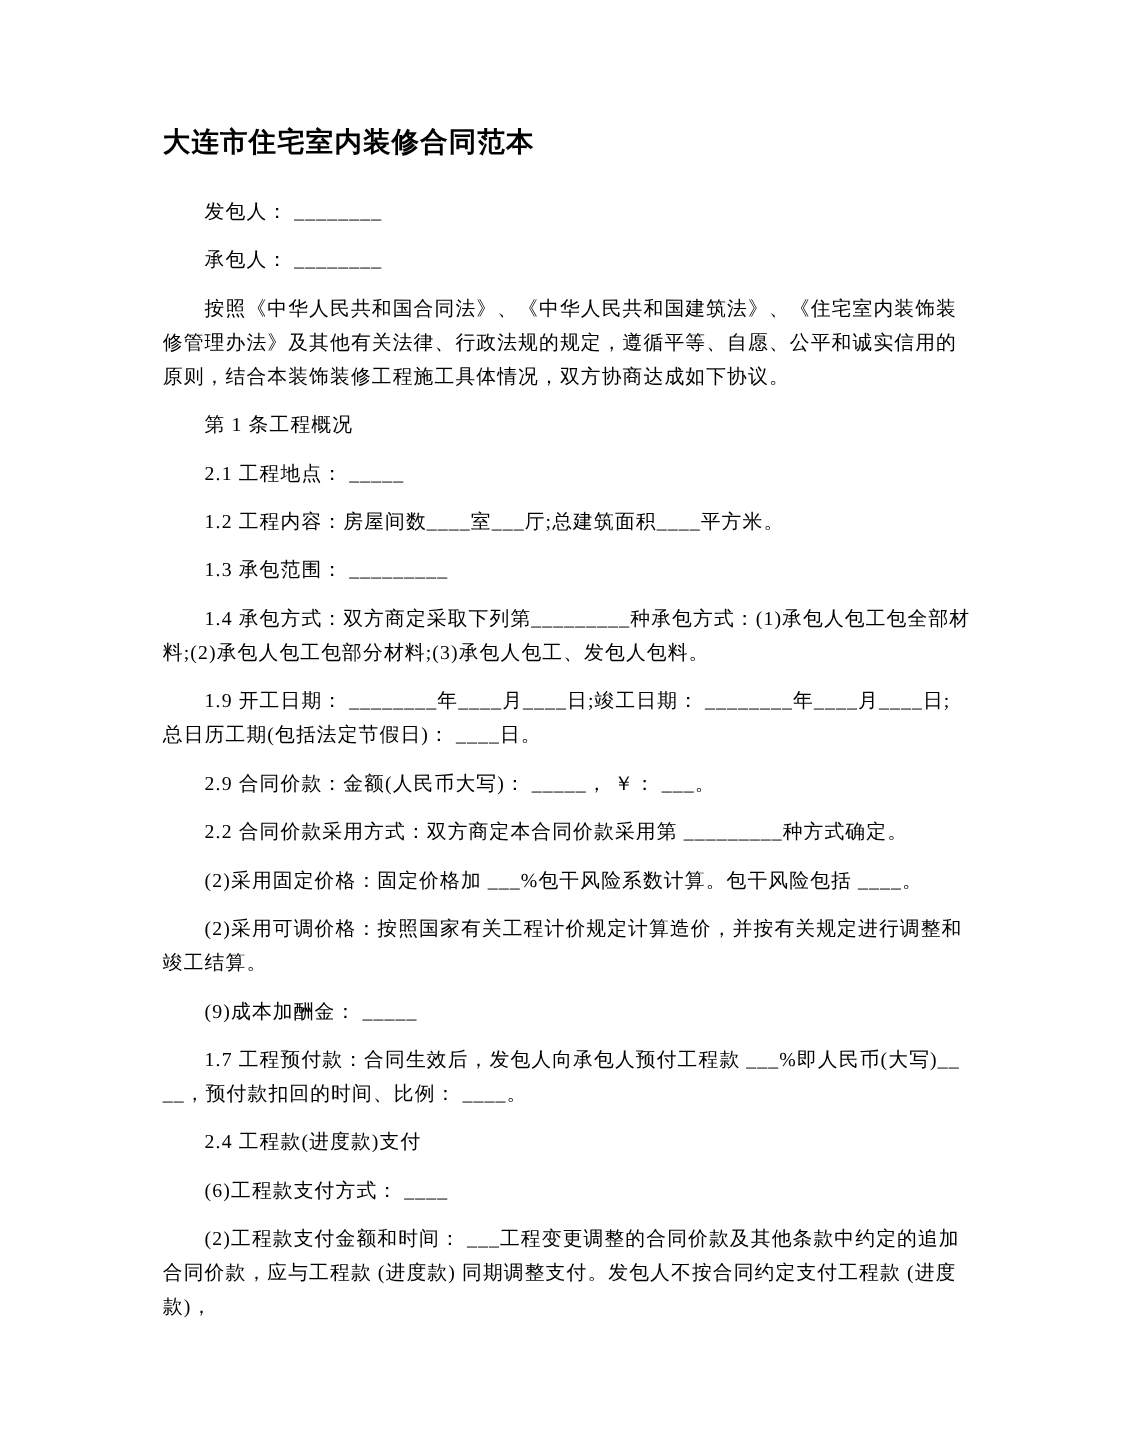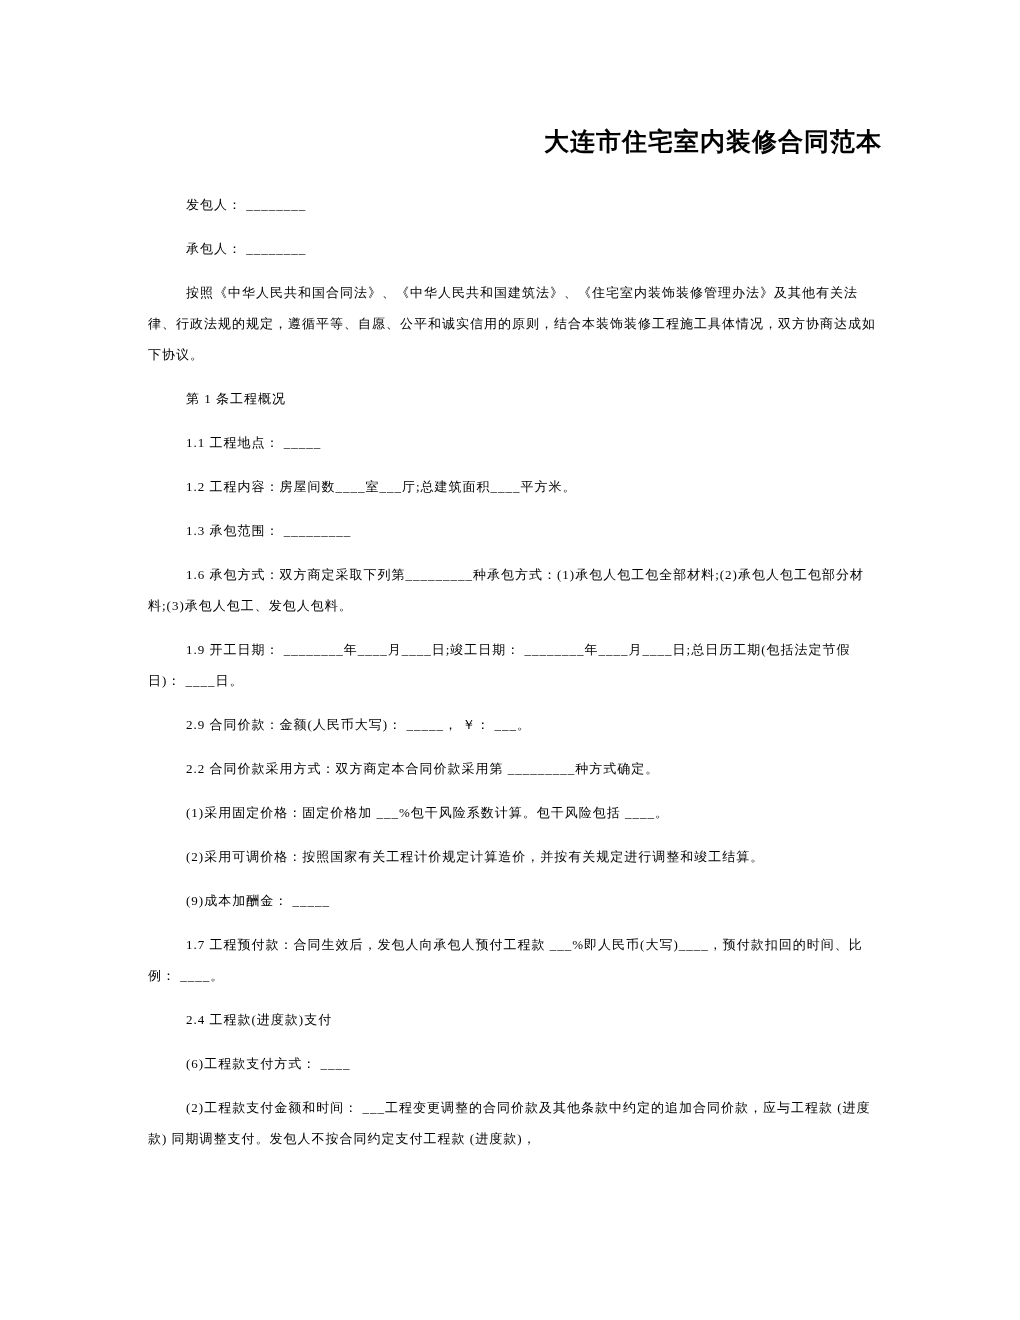--- a/index.html
+++ b/index.html
@@ -15,53 +15,53 @@
     color: #000000;
   }
   .page {
     box-sizing: border-box;
     width: 1020px;
     height: 1320px;
     padding: 110px 138px 40px 148px;
     background: #ffffff;
   }
   .doc-title {
-    margin: 12px 0 27px 0;
+    margin: 0 0 27px 0;
     font-size: 25px;
     line-height: 40px;
     font-weight: bold;
-    text-align: right;
+    text-align: left;
     letter-spacing: 1px;
   }
   .para {
     margin: 0 0 13px 0;
-    font-size: 13px;
+    font-size: 18px;
     line-height: 31px;
     letter-spacing: 1px;
     text-indent: 38px;
     word-break: break-all;
   }
 </style>
 </head>
 <body>
 
 <div class="page">
   <h1 class="doc-title">大连市住宅室内装修合同范本</h1>
 
   <p class="para">发包人： ________</p>
   <p class="para">承包人： ________</p>
   <p class="para">按照《中华人民共和国合同法》、《中华人民共和国建筑法》、《住宅室内装饰装修管理办法》及其他有关法律、行政法规的规定，遵循平等、自愿、公平和诚实信用的原则，结合本装饰装修工程施工具体情况，双方协商达成如下协议。</p>
   <p class="para">第 1 条工程概况</p>
-  <p class="para">1.1 工程地点： _____</p>
+  <p class="para">2.1 工程地点： _____</p>
   <p class="para">1.2 工程内容：房屋间数____室___厅;总建筑面积____平方米。</p>
   <p class="para">1.3 承包范围： _________</p>
-  <p class="para">1.6 承包方式：双方商定采取下列第_________种承包方式：(1)承包人包工包全部材料;(2)承包人包工包部分材料;(3)承包人包工、发包人包料。</p>
+  <p class="para">1.4 承包方式：双方商定采取下列第_________种承包方式：(1)承包人包工包全部材料;(2)承包人包工包部分材料;(3)承包人包工、发包人包料。</p>
   <p class="para">1.9 开工日期： ________年____月____日;竣工日期： ________年____月____日;总日历工期(包括法定节假日)： ____日。</p>
   <p class="para">2.9 合同价款：金额(人民币大写)： _____， ￥： ___。</p>
   <p class="para">2.2 合同价款采用方式：双方商定本合同价款采用第 _________种方式确定。</p>
-  <p class="para">(1)采用固定价格：固定价格加 ___%包干风险系数计算。包干风险包括 ____。</p>
+  <p class="para">(2)采用固定价格：固定价格加 ___%包干风险系数计算。包干风险包括 ____。</p>
   <p class="para">(2)采用可调价格：按照国家有关工程计价规定计算造价，并按有关规定进行调整和竣工结算。</p>
   <p class="para">(9)成本加酬金： _____</p>
   <p class="para">1.7 工程预付款：合同生效后，发包人向承包人预付工程款 ___%即人民币(大写)____，预付款扣回的时间、比例： ____。</p>
   <p class="para">2.4 工程款(进度款)支付</p>
   <p class="para">(6)工程款支付方式： ____</p>
   <p class="para">(2)工程款支付金额和时间： ___工程变更调整的合同价款及其他条款中约定的追加合同价款，应与工程款 (进度款) 同期调整支付。发包人不按合同约定支付工程款 (进度款)，</p>
 </div>
 
 </body></html>

